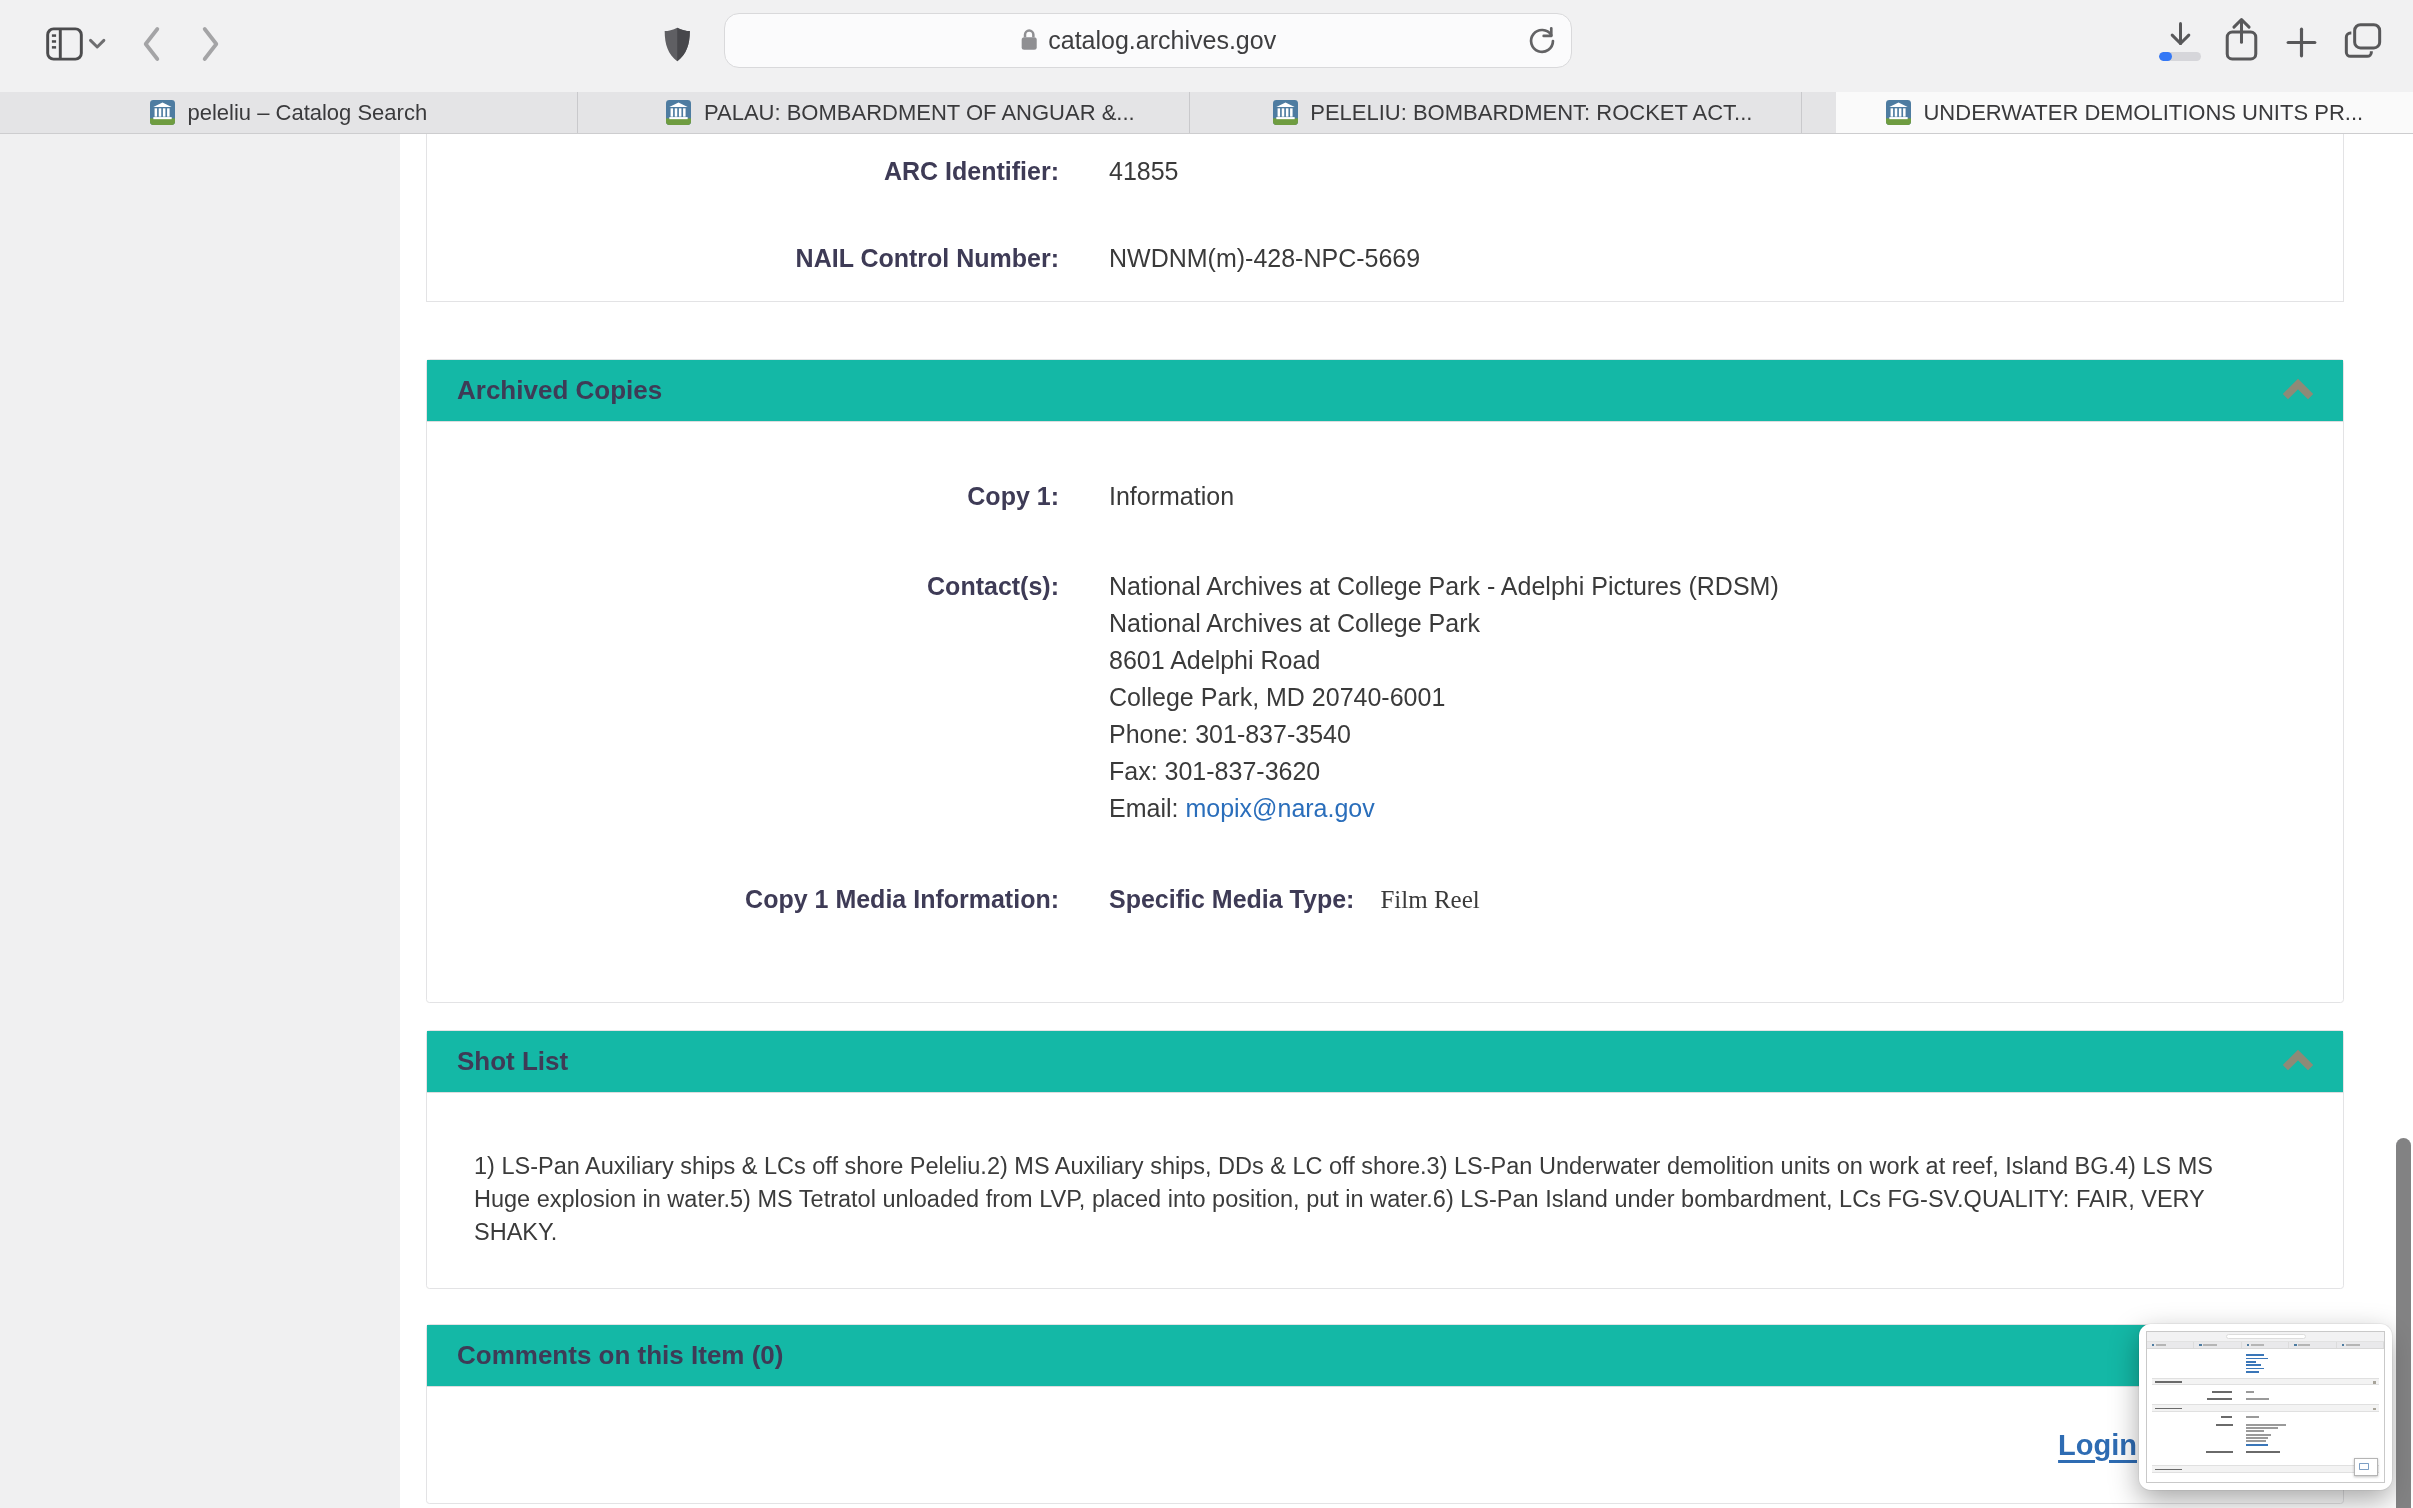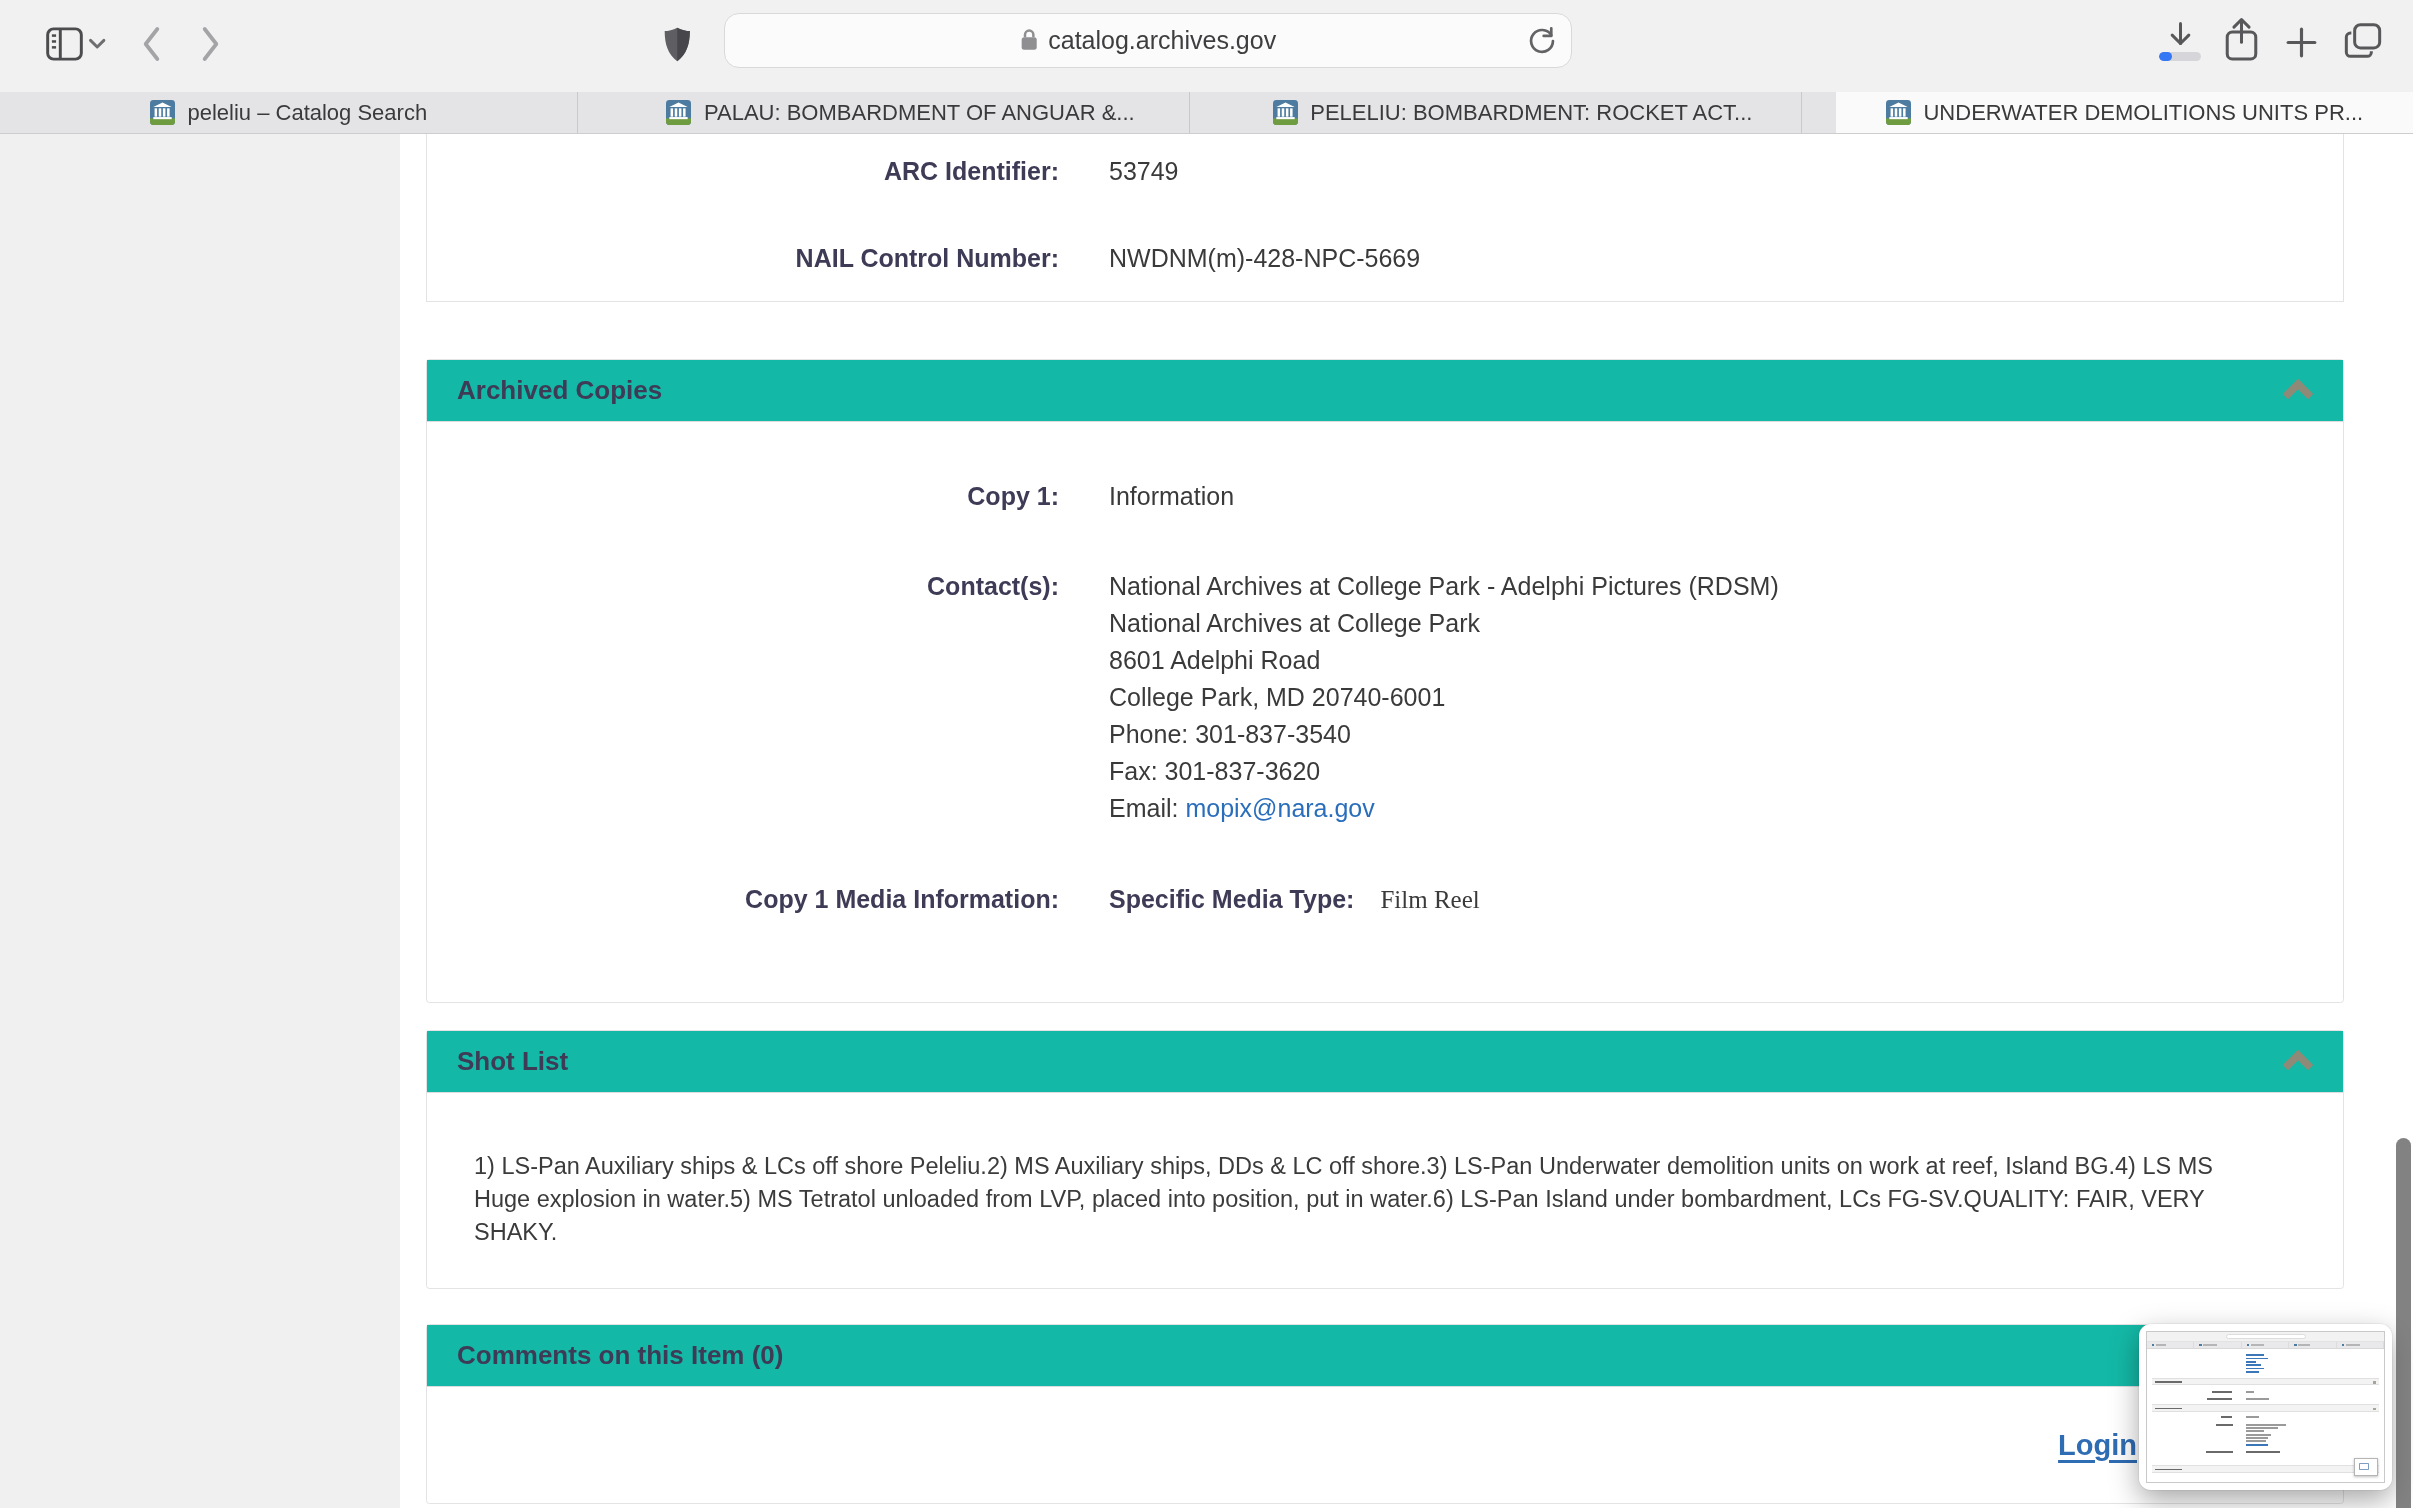--- a/index.html
+++ b/index.html
@@ -221,21 +221,21 @@
   </div>
 </div>
 
 <div class="left-panel"></div>
 
 <div class="main-col">
 
   <div class="card first">
     <div class="row">
       <div class="lbl">ARC Identifier:</div>
-      <div class="val">53749</div>
+      <div class="val">41855</div>
     </div>
     <div class="row">
       <div class="lbl">NAIL Control Number:</div>
       <div class="val">NWDNM(m)-428-NPC-5669</div>
     </div>
   </div>
 
   <div class="card m2">
     <div class="sec-header">
       <span class="sec-title">Archived Copies</span>

